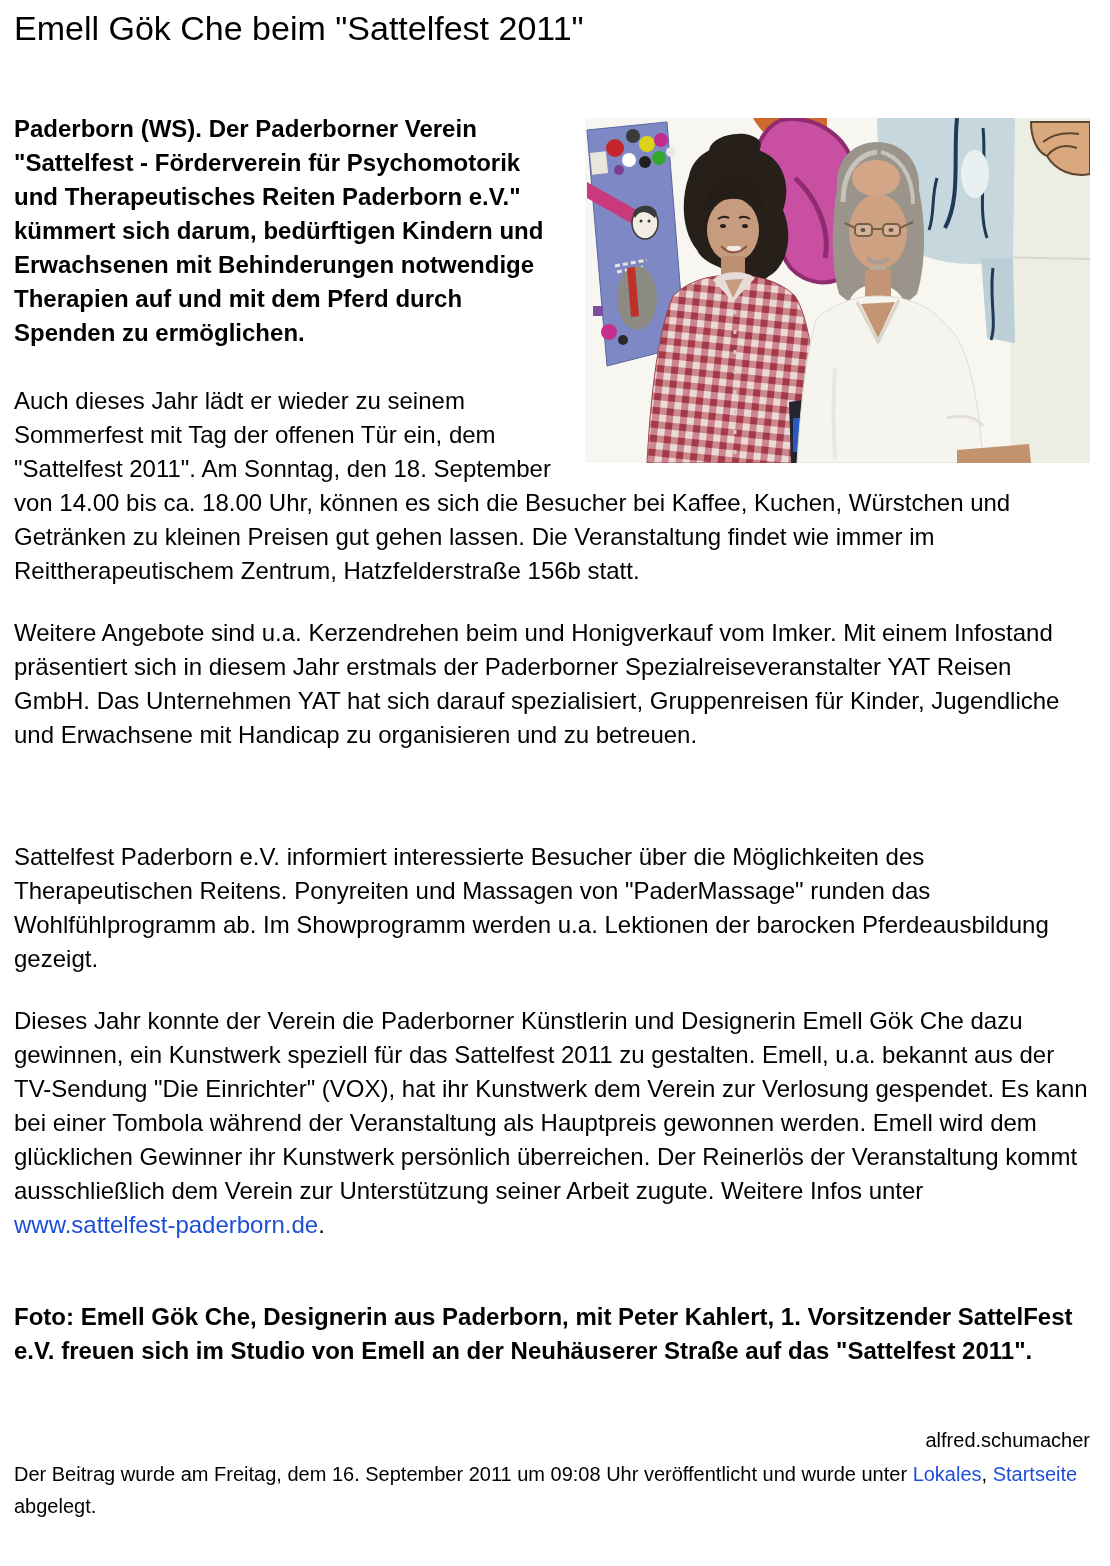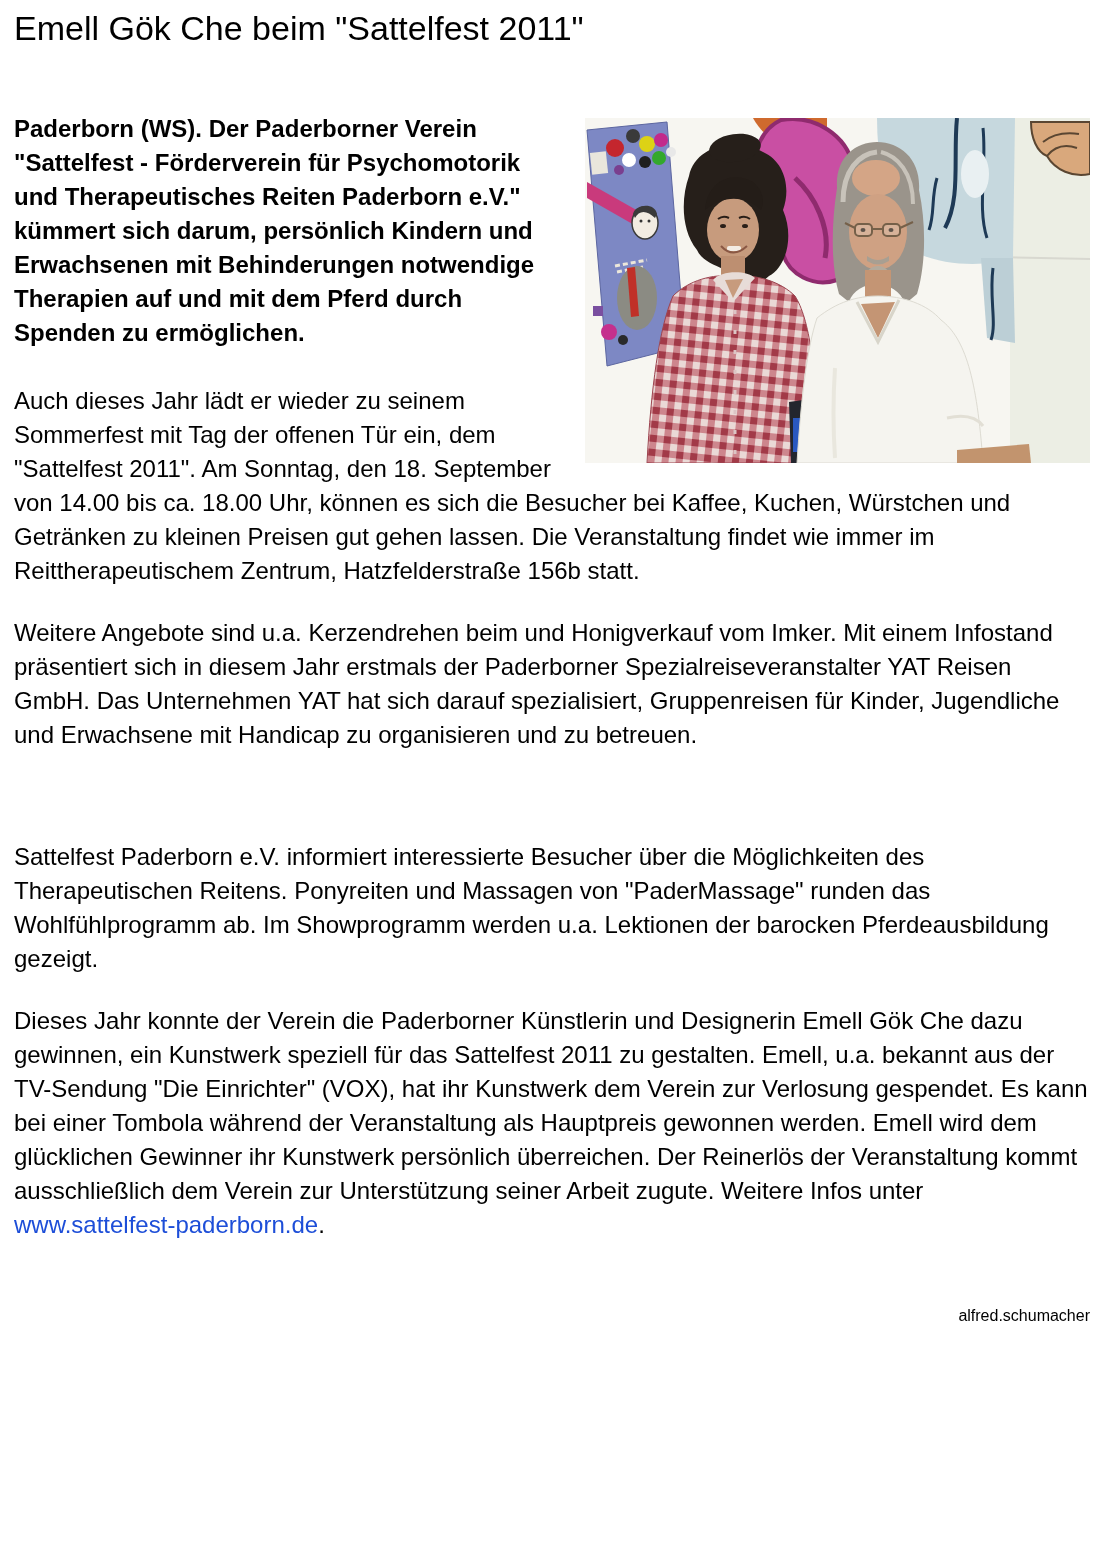--- a/index.html
+++ b/index.html
@@ -31,21 +31,21 @@
     float: right;
     width: 505px;
     height: 345px;
     margin: 6px 0 14px 18px;
     padding: 0;
   }
   figure.photo svg { display: block; width: 505px; height: 345px; }
 
   a.link { color: #1d4ed8; text-decoration: none; cursor: pointer; }
 
-  .footer { clear: both; margin-top: 39px; font-size: 16px; line-height: 32px; }
+  .footer { clear: both; margin-top: 56px; font-size: 20px; line-height: 32px; }
   .footer .author { text-align: right; margin: 0 0 2px 0; }
   .footer p.meta { margin: 0; }
 </style>
 </head>
 <body>
 
 <div class="page">
 
   <h1 class="title">Emell Gök Che beim "Sattelfest 2011"</h1>
 
@@ -157,30 +157,32 @@
           <path d="M232,200 C252,184 272,178 293,178 C318,178 342,186 356,202 C380,220 392,260 398,345 L212,345 C216,280 222,230 232,200 Z" fill="#f5f4ef" stroke="#dddbd2" stroke-width="1"></path>
           <polygon points="276,186 293,220 310,184" fill="#c49574"></polygon>
           <path d="M272,184 L293,224 L314,182" stroke="#d8d5ca" stroke-width="3" fill="none"></path>
           <path d="M362,300 C380,296 392,300 398,308" stroke="#e2dfd5" stroke-width="3" fill="none"></path>
           <path d="M250,250 C248,280 248,310 250,340" stroke="#e9e7de" stroke-width="4" fill="none"></path>
           <polygon points="372,332 444,326 446,345 372,345" fill="#c2946e"></polygon>
         </g>
       </svg>
     </figure>
 
-    <p class="intro">Paderborn (WS). Der Paderborner Verein "Sattelfest - Förderverein für Psychomotorik und Therapeutisches Reiten Paderborn e.V." kümmert sich darum, persönlich Kindern und Erwachsenen mit Behinderungen notwendige Therapien auf und mit dem Pferd durch Spenden zu ermöglichen.</p>
+    <p class="intro">Paderborn (WS). Der Paderborner Verein "Sattelfest - Förderverein für Psychomotorik und Therapeutisches Reiten Paderborn e.V." kümmert sich darum, bedürftigen Kindern und Erwachsenen mit Behinderungen notwendige Therapien auf und mit dem Pferd durch Spenden zu ermöglichen.</p>
 
     <p>Auch dieses Jahr lädt er wieder zu seinem Sommerfest mit Tag der offenen Tür ein, dem "Sattelfest 2011". Am Sonntag, den 18. September von 14.00 bis ca. 18.00 Uhr, können es sich die Besucher bei Kaffee, Kuchen, Würstchen und Getränken zu kleinen Preisen gut gehen lassen. Die Veranstaltung findet wie immer im Reittherapeutischem Zentrum, Hatzfelderstraße 156b statt.</p>
 
     <p class="gap-large">Weitere Angebote sind u.a. Kerzendrehen beim und Honigverkauf vom Imker. Mit einem Infostand präsentiert sich in diesem Jahr erstmals der Paderborner Spezialreiseveranstalter YAT Reisen GmbH. Das Unternehmen YAT hat sich darauf spezialisiert, Gruppenreisen für Kinder, Jugendliche und Erwachsene mit Handicap zu organisieren und zu betreuen.</p>
 
     <p>Sattelfest Paderborn e.V. informiert interessierte Besucher über die Möglichkeiten des Therapeutischen Reitens. Ponyreiten und Massagen von "PaderMassage" runden das Wohlfühlprogramm ab. Im Showprogramm werden u.a. Lektionen der barocken Pferdeausbildung gezeigt.</p>
 
     <p class="gap-caption"><span>Dieses Jahr konnte der Verein die Paderborner Künstlerin und Designerin Emell Gök Che dazu gewinnen, ein Kunstwerk speziell für das Sattelfest 2011 zu gestalten. Emell, u.a. bekannt aus der TV-Sendung "Die Einrichter" (VOX), hat ihr Kunstwerk dem Verein zur Verlosung gespendet. Es kann bei einer Tombola während der Veranstaltung als Hauptpreis gewonnen werden. Emell wird dem glücklichen Gewinner ihr Kunstwerk persönlich überreichen. Der Reinerlös der Veranstaltung kommt ausschließlich dem Verein zur Unterstützung seiner Arbeit zugute. Weitere Infos unter </span><a class="link" href="#">www.sattelfest-paderborn.de</a><span>.</span></p>
 
+    <p class="caption">Foto: Emell Gök Che, Designerin aus Paderborn, mit Peter Kahlert, 1. Vorsitzender SattelFest e.V. freuen sich im Studio von Emell an der Neuhäuserer Straße auf das "Sattelfest 2011".</p>
 
   </div>
 
   <div class="footer">
     <div class="author">alfred.schumacher</div>
+    <p class="meta"><span>Der Beitrag wurde am Freitag, dem 16. September 2011 um 09:08 Uhr veröffentlicht und wurde unter </span><a class="link" href="#">Lokales</a><span>, </span><a class="link" href="#">Startseite</a><span> abgelegt.</span></p>
   </div>
 
 </div>
 
 </body></html>

